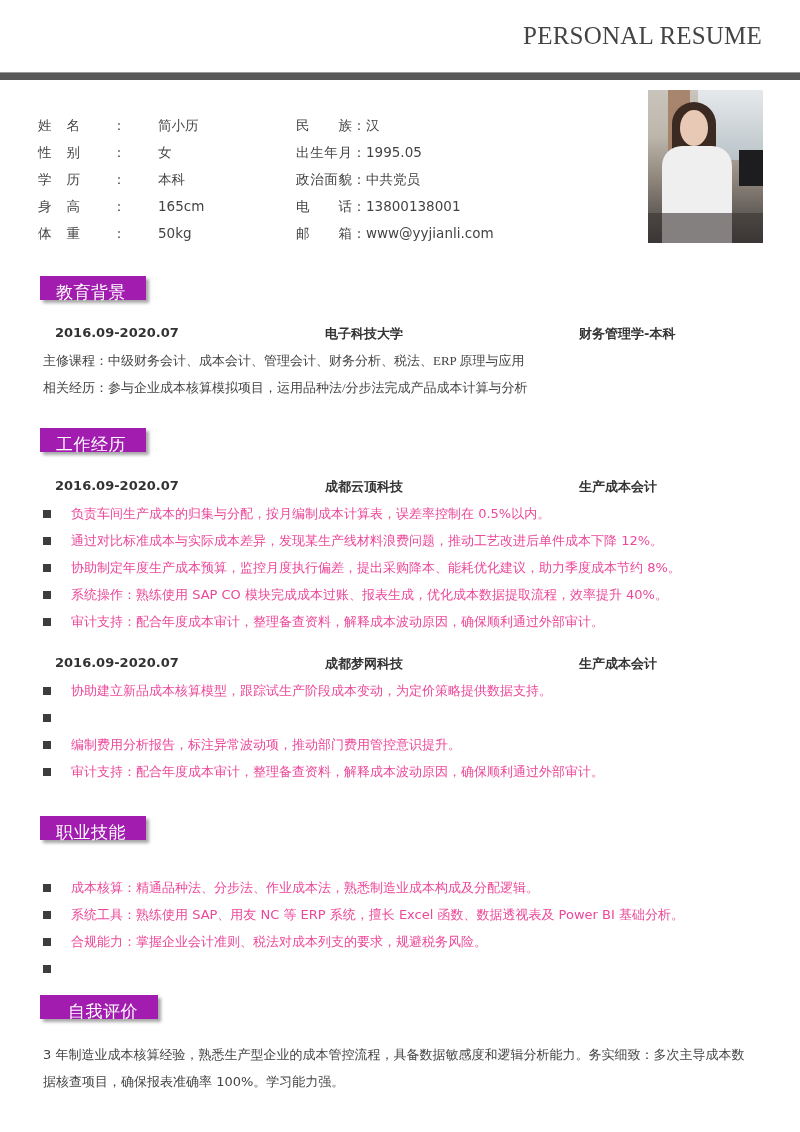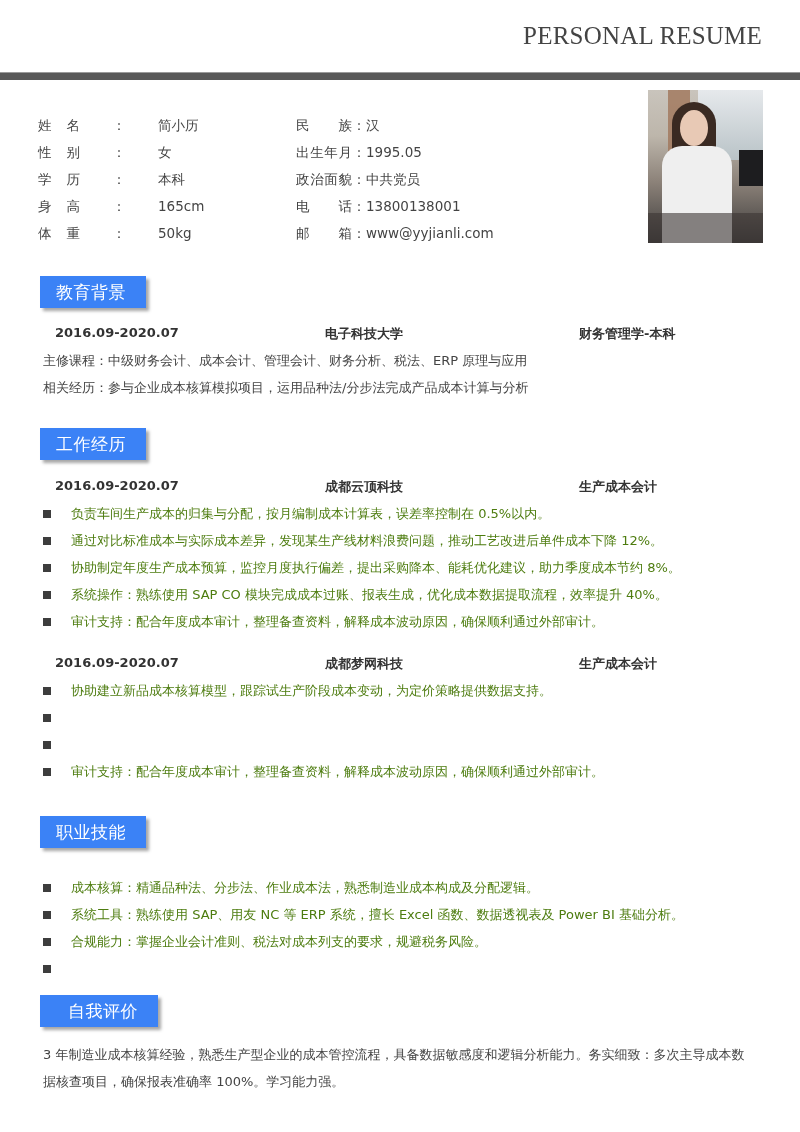--- a/index.html
+++ b/index.html
@@ -34,34 +34,34 @@
   }
   .photo .win { position: absolute; left: 50px; top: 0; width: 65px; height: 70px; background: linear-gradient(180deg,#e6e9ec,#b9c3c7); }
   .photo .curtain { position: absolute; left: 20px; top: 0; width: 22px; height: 80px; background: #a0765a; opacity: .8; }
   .photo .hair { position: absolute; left: 24px; top: 12px; width: 44px; height: 60px; border-radius: 22px 22px 8px 8px; background: #3a2a22; }
   .photo .face { position: absolute; left: 32px; top: 20px; width: 28px; height: 36px; border-radius: 50%; background: #e8c9b5; }
   .photo .shirt { position: absolute; left: 14px; top: 56px; width: 70px; height: 97px; border-radius: 20px 20px 0 0; background: #efefef; }
   .photo .monitor { position: absolute; right: 0; top: 60px; width: 24px; height: 36px; background: #1d1d1f; }
   .photo .desk { position: absolute; left: 0; bottom: 0; width: 115px; height: 30px; background: #3c3633; opacity: .6; }
 
   .sec-head {
-    position: absolute; left: 40px; height: 32px; padding: 0 20px 0 16px;
-    background: #3b82f6; color: #fff; font-size: 17px; line-height: 32px;
+    position: absolute; left: 40px; height: 24px; padding: 0 20px 0 16px;
+    background: #a21caf; color: #fff; font-size: 17px; line-height: 32px;
     box-shadow: 3px 3px 3px rgba(0,0,0,0.35); letter-spacing: 0.5px;
   }
   .entry-head {
     position: absolute; left: 43px; width: 700px; height: 20px;
     font-size: 13px; font-weight: bold; color: #333;
   }
   .entry-head .date { position: absolute; left: 12px; }
   .entry-head .org { position: absolute; left: 282px; }
   .entry-head .role { position: absolute; left: 536px; }
-  .line { position: absolute; left: 43px; font-size: 13px; color: #444; white-space: nowrap; }
+  .line { position: absolute; left: 43px; font-size: 13px; color: #444; white-space: nowrap; font-family: Liberation Serif, serif; }
   .bullets { position: absolute; left: 43px; width: 720px; }
-  .bullet { height: 27px; display: flex; align-items: center; font-size: 13px; color: #4d7c0f; white-space: nowrap; }
+  .bullet { height: 27px; display: flex; align-items: center; font-size: 13px; color: #ec4899; white-space: nowrap; }
   .bullet .sq { display: inline-block; width: 8px; height: 8px; background: #3d3d3d; margin-right: 20px; flex: none; }
   .para { position: absolute; left: 43px; width: 712px; font-size: 13px; line-height: 27px; color: #444; }
 </style>
 </head>
 <body>
 
 <div class="title">PERSONAL RESUME</div>
 <div class="top-bar"></div>
 
 <div class="info">
@@ -183,20 +183,21 @@
 <div class="bullets" style="top:677px;">
   <div class="bullet">
       <span class="sq"></span>
       <span>协助建立新品成本核算模型，跟踪试生产阶段成本变动，为定价策略提供数据支持。</span>
     </div>
   <div class="bullet">
       <span class="sq"></span>
     </div>
   <div class="bullet">
       <span class="sq"></span>
+      <span>编制费用分析报告，标注异常波动项，推动部门费用管控意识提升。</span>
     </div>
   <div class="bullet">
       <span class="sq"></span>
       <span>审计支持：配合年度成本审计，整理备查资料，解释成本波动原因，确保顺利通过外部审计。</span>
     </div>
 </div>
 
 <div class="sec-head" style="top:816px;">职业技能</div>
 <div class="bullets" style="top:874px;">
   <div class="bullet">

